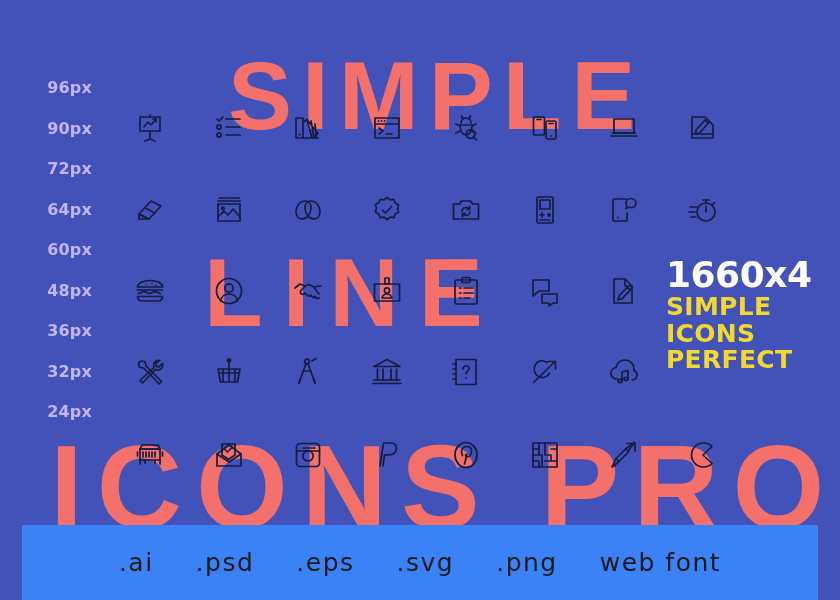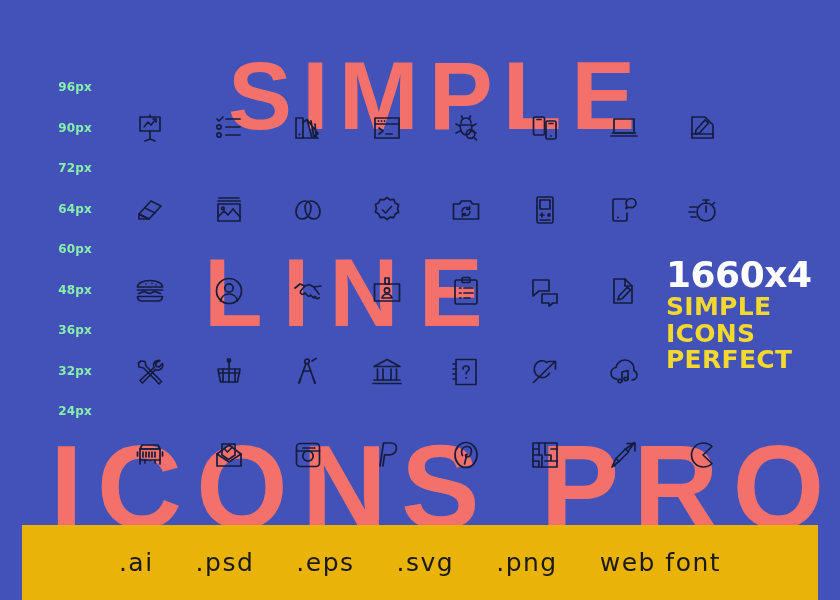--- a/index.html
+++ b/index.html
@@ -31,22 +31,22 @@
     position: absolute;
     left: 0;
     top: 0;
     width: 110px;
     height: 600px;
     z-index: 3;
   }
   .size-label {
     position: absolute;
     right: 18px;
-    color: #86efac;
-    font-size: 12px;
+    color: #c4b5fd;
+    font-size: 16px;
     font-weight: bold;
     letter-spacing: 0.2px;
     white-space: nowrap;
     transform: translateY(-50%);
     font-family: "DejaVu Sans", sans-serif;
   }
 
   
   .word {
     position: absolute;
@@ -137,21 +137,21 @@
     font-family: "DejaVu Sans", sans-serif;
   }
 
   
   #formats-bar {
     position: absolute;
     left: 22px;
     top: 525px;
     width: 796px;
     height: 75px;
-    background: #eab308;
+    background: #3b82f6;
     z-index: 5;
     display: flex;
     align-items: center;
     justify-content: center;
     gap: 42px;
     padding: 0 26px;
   }
   .format-item {
     color: #1a1a1a;
     font-size: 25px;

